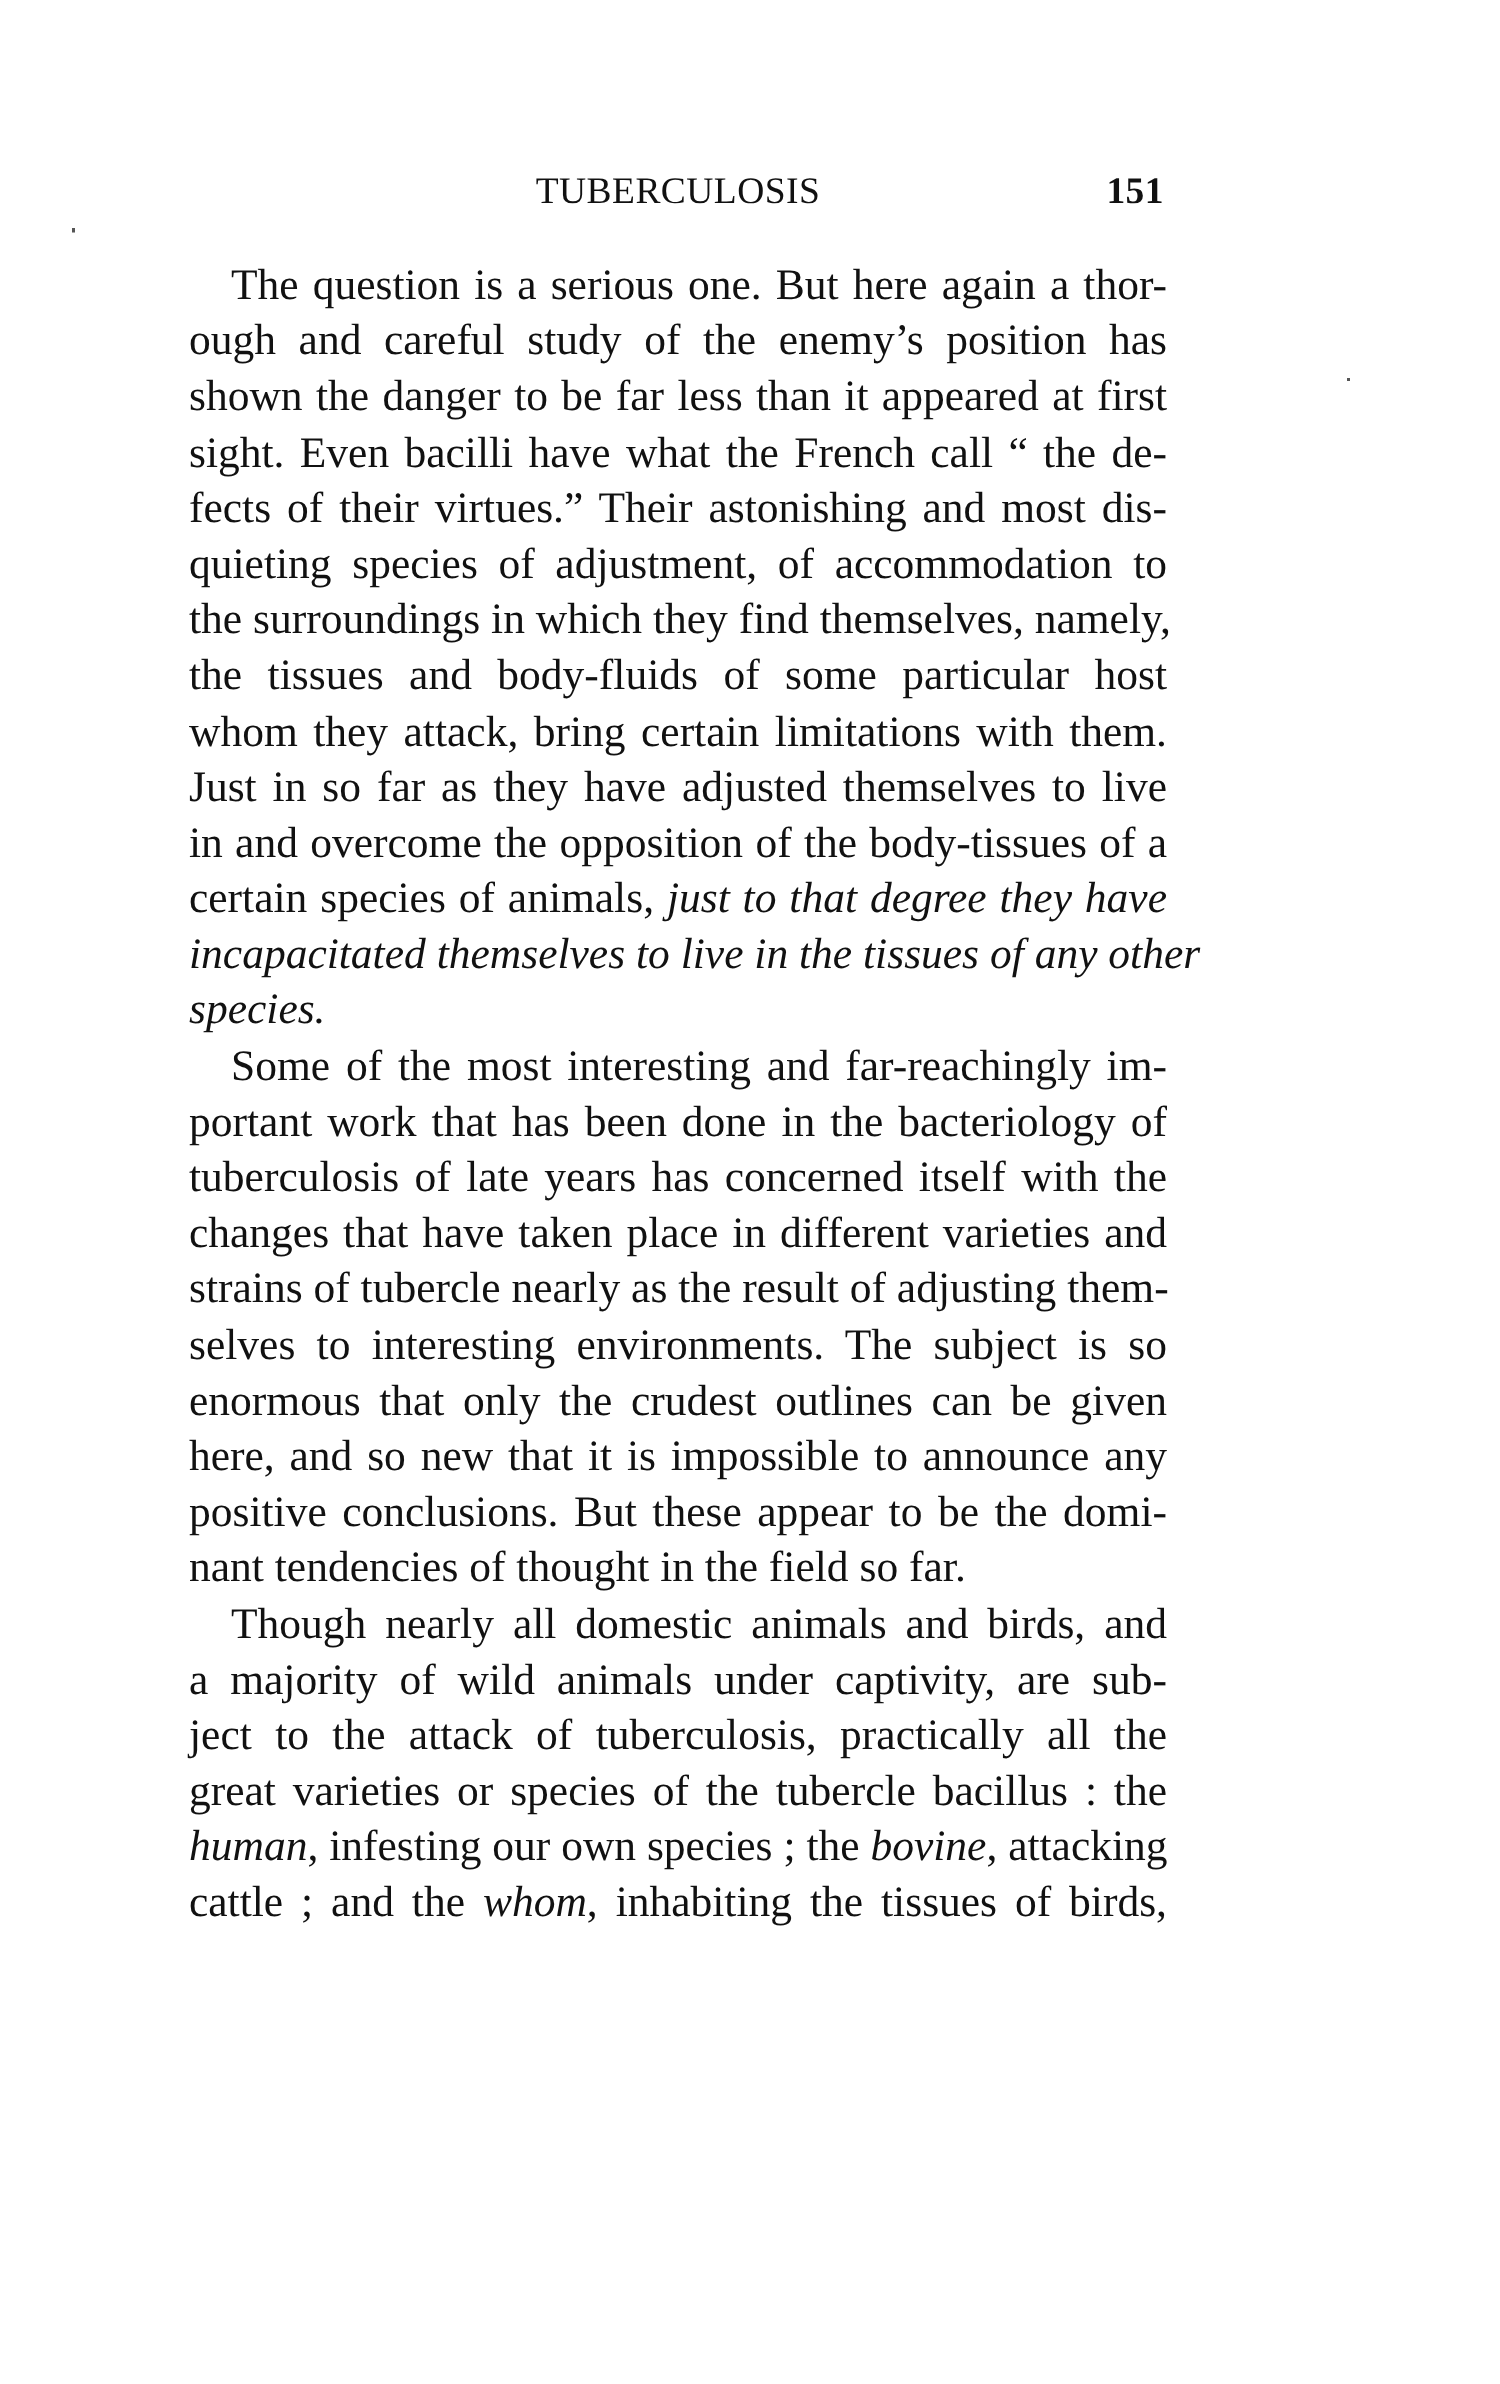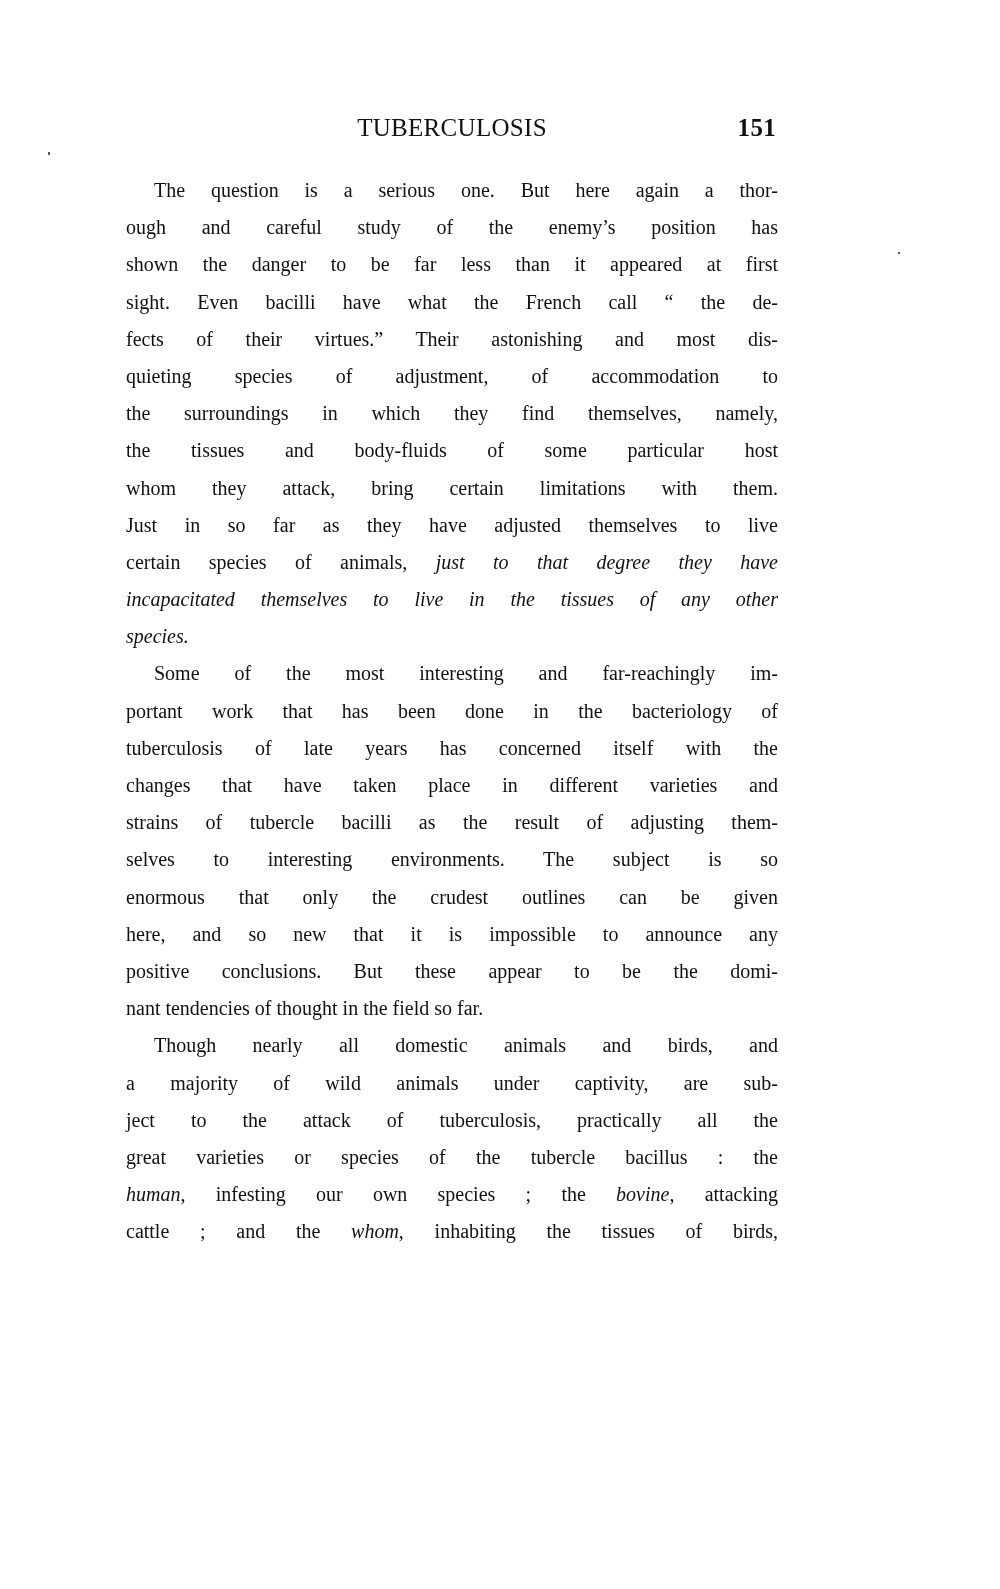--- a/index.html
+++ b/index.html
@@ -36,21 +36,21 @@
     top: 4px;
   }
   .page-number {
     position: absolute;
     right: 2px;
     top: 4px;
     font-weight: bold;
   }
   .body-text {
     margin-top: 22px;
-    font-size: 20px;
+    font-size: 29px;
     line-height: 37.2px;
   }
   .para {
     margin: 0;
     text-align: justify;
     text-align-last: auto;
   }
   .line {
     display: block;
     white-space: nowrap;
@@ -88,30 +88,31 @@
         <span class="line indent"><span>The question is a serious one. But here again a thor-</span></span>
         <span class="line"><span>ough and careful study of the enemy’s position has</span></span>
         <span class="line"><span>shown the danger to be far less than it appeared at first</span></span>
         <span class="line"><span>sight. Even bacilli have what the French call “ the de-</span></span>
         <span class="line"><span>fects of their virtues.” Their astonishing and most dis-</span></span>
         <span class="line"><span>quieting species of adjustment, of accommodation to</span></span>
         <span class="line"><span>the surroundings in which they find themselves, namely,</span></span>
         <span class="line"><span>the tissues and body-fluids of some particular host</span></span>
         <span class="line"><span>whom they attack, bring certain limitations with them.</span></span>
         <span class="line"><span>Just in so far as they have adjusted themselves to live</span></span>
+        <span class="line"><span>in and overcome the opposition of the body-tissues of a</span></span>
         <span class="line"><span>certain species of animals, </span><span class="it">just to that degree they have</span></span>
         <span class="line"><span class="it">incapacitated themselves to live in the tissues of any other</span></span>
         <span class="line last"><span class="it">species.</span></span>
       </div>
       <div class="para">
         <span class="line indent"><span>Some of the most interesting and far-reachingly im-</span></span>
         <span class="line"><span>portant work that has been done in the bacteriology of</span></span>
         <span class="line"><span>tuberculosis of late years has concerned itself with the</span></span>
         <span class="line"><span>changes that have taken place in different varieties and</span></span>
-        <span class="line"><span>strains of tubercle bacilli as the result of adjusting them-</span></span>
+        <span class="line"><span>strains of tubercle nearly as the result of adjusting them-</span></span>
         <span class="line"><span>selves to interesting environments. The subject is so</span></span>
         <span class="line"><span>enormous that only the crudest outlines can be given</span></span>
         <span class="line"><span>here, and so new that it is impossible to announce any</span></span>
         <span class="line"><span>positive conclusions. But these appear to be the domi-</span></span>
         <span class="line last"><span>nant tendencies of thought in the field so far.</span></span>
       </div>
       <div class="para">
         <span class="line indent"><span>Though nearly all domestic animals and birds, and</span></span>
         <span class="line"><span>a majority of wild animals under captivity, are sub-</span></span>
         <span class="line"><span>ject to the attack of tuberculosis, practically all the</span></span>

